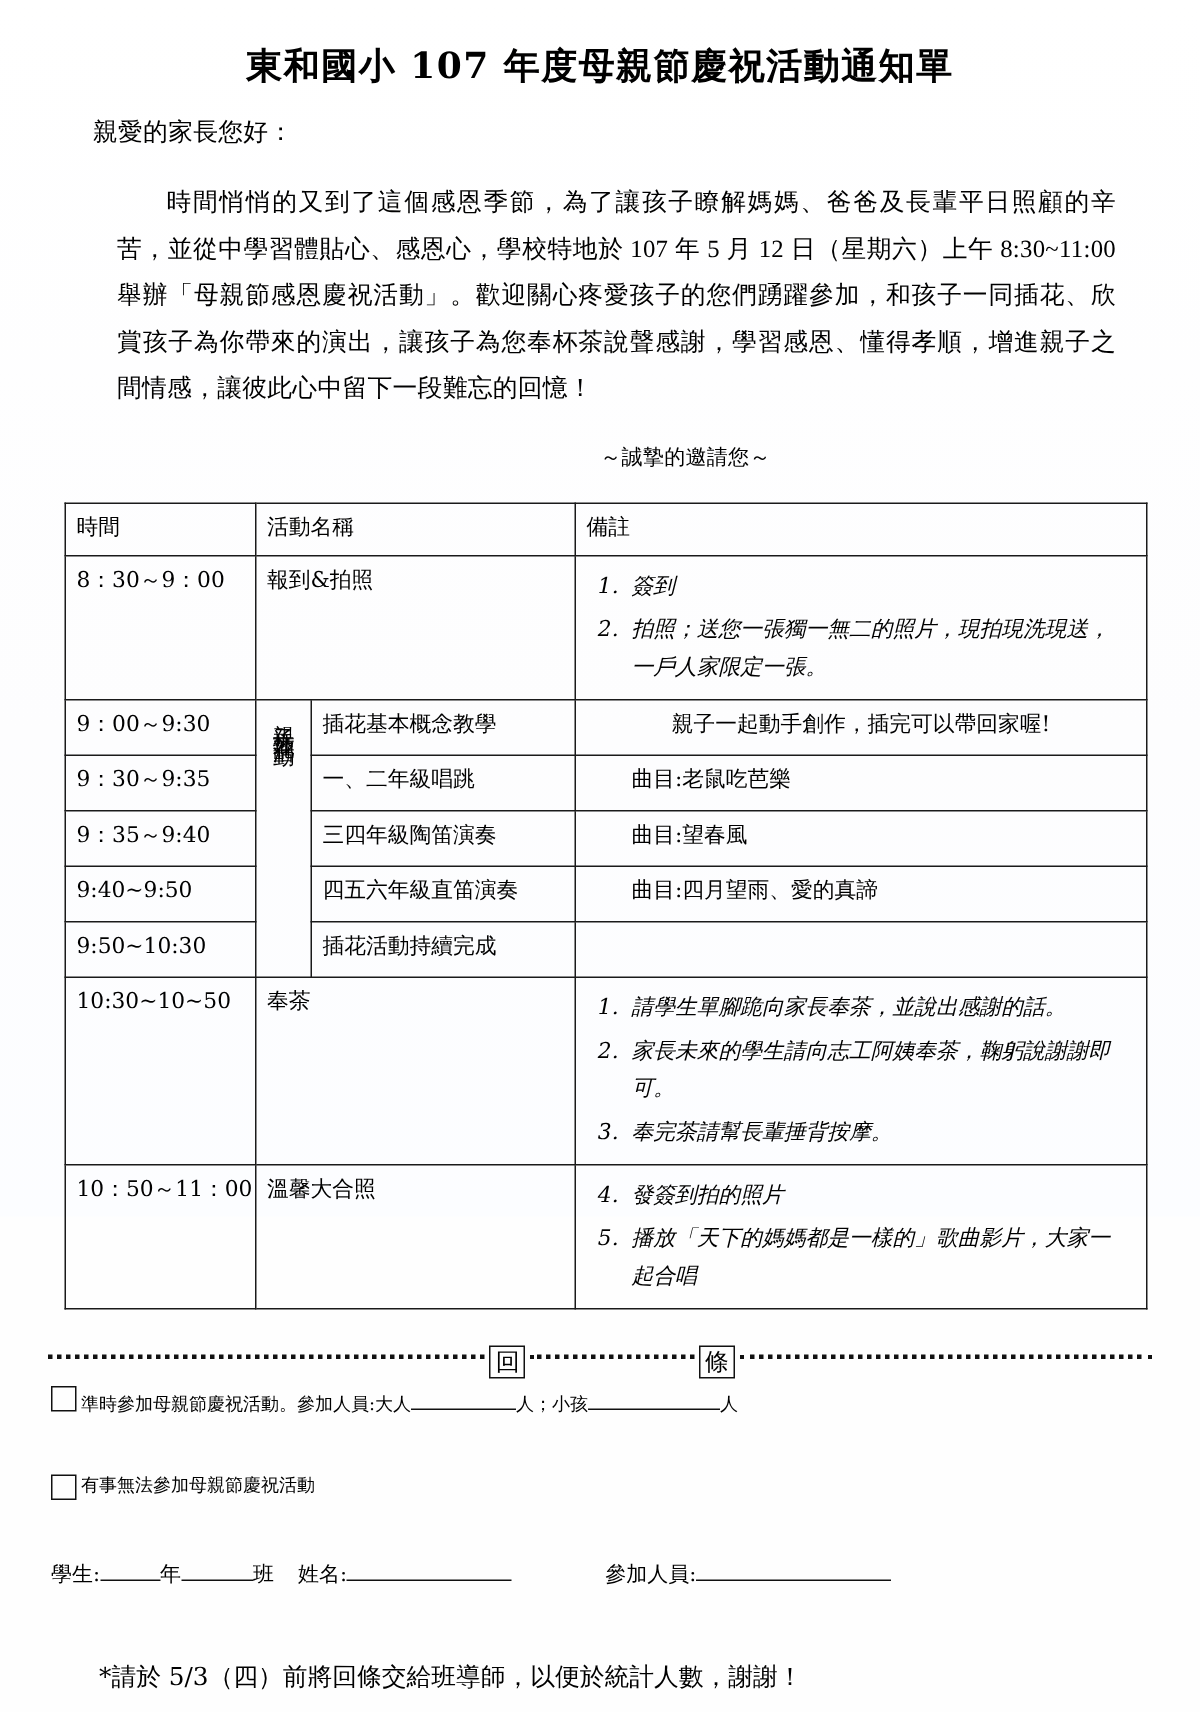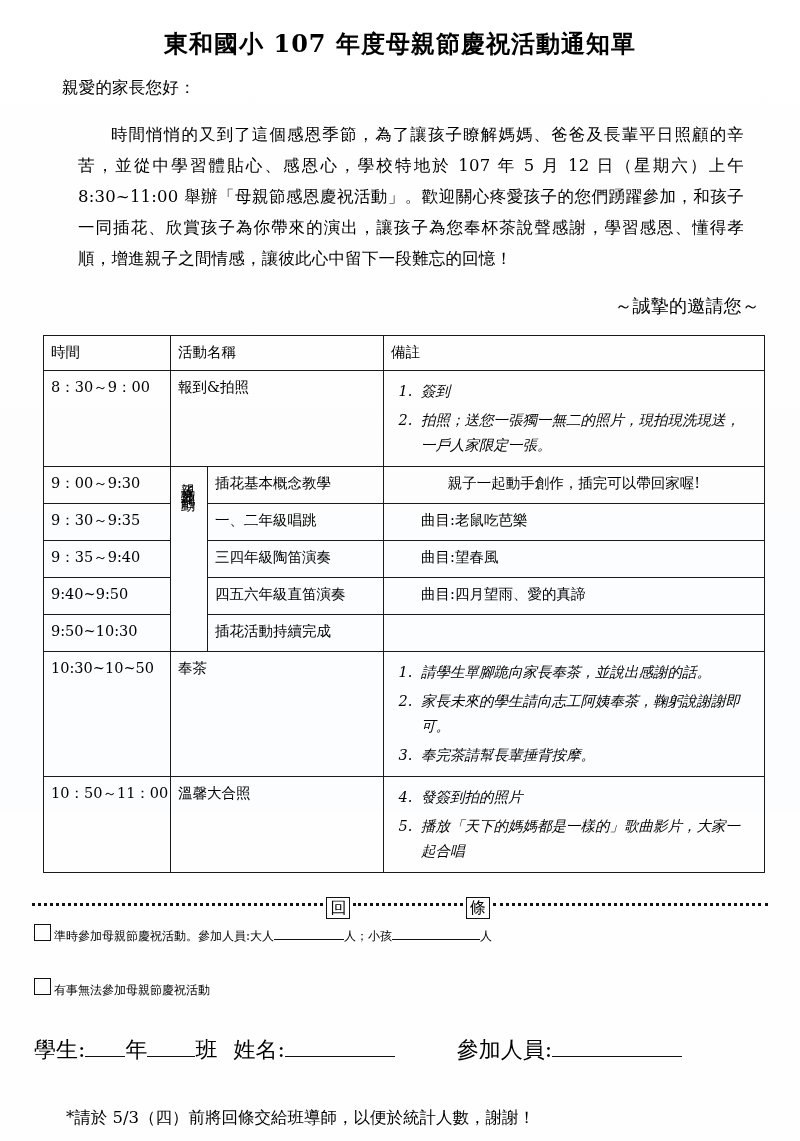--- a/index.html
+++ b/index.html
@@ -37,35 +37,36 @@
     font-family: "DejaVu Serif", "Liberation Serif", serif;
   }
 
   
   .letter {
     padding: 10px 40px 0 62px;
     font-size: 16.5px;
     line-height: 31px;
     text-align: justify;
     letter-spacing: 0.2px;
+    font-family: Liberation Serif, serif;
   }
   .salutation {
     margin: 0 0 0 0;
   }
   .para {
     margin: 16px;
     text-indent: 2em;
   }
   .signature-row {
     display: flex;
-    justify-content: flex-end;
+    justify-content: center;
     align-items: baseline;
     margin-top: 15px;
     padding-left: 92px;
-    font-size: 18px;
+    font-size: 14px;
   }
   .sig-invite { }
   .sig-principal {
     margin-left: 84px;
     white-space: nowrap;
   }
 
   
   .table-wrap {
     padding: 14px 35px 0 43px;
@@ -200,22 +201,22 @@
     height: 20px;
     vertical-align: bottom;
     flex: 0 0 auto;
   }
   .blank-w70 { width: 70px; }
   .blank-w88 { width: 88px; }
   .blank-w40 { width: 40px; }
   .blank-w48 { width: 48px; }
   .blank-w110 { width: 110px; }
   .blank-w130 { width: 130px; }
-  .slip-line.gap-1 { margin-top: 20px; }
-  .slip-line.gap-2 { margin-top: 26px; font-size: 22px; }
+  .slip-line.gap-1 { margin-top: 20px; align-items: center; }
+  .slip-line.gap-2 { margin-top: 26px; font-size: 14px; }
   .spacer-sm { display: inline-block; width: 16px; }
   .spacer-lg { display: inline-block; width: 62px; }
 
   
   .footnotes {
     padding: 34px 30px 12px 66px;
     font-size: 16.5px;
     line-height: 33px;
   }
   .footnote {

